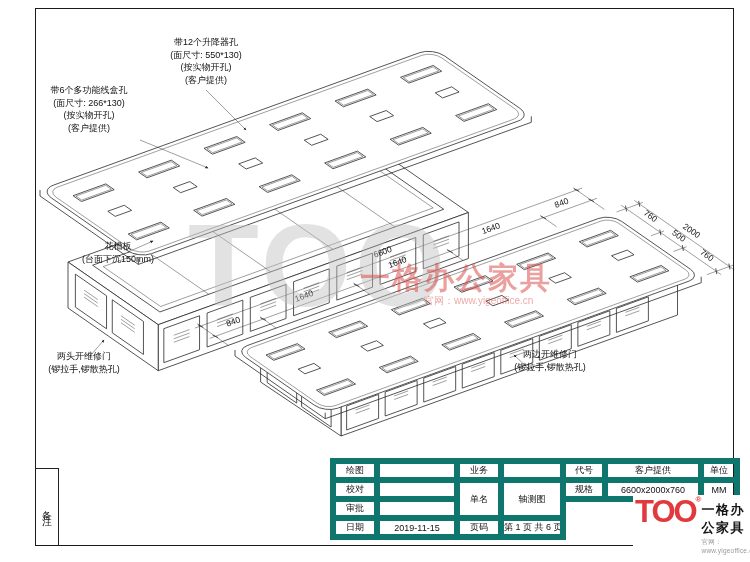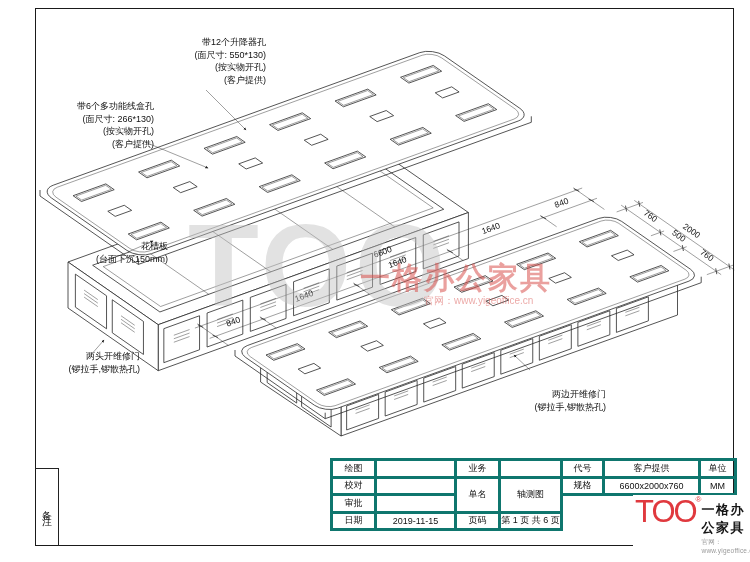--- a/index.html
+++ b/index.html
@@ -4,34 +4,34 @@
 <style>
   *{margin:0;padding:0;box-sizing:border-box}
   html,body{width:750px;height:562px;background:#fff;overflow:hidden;position:relative;
     font-family:"Liberation Sans","DejaVu Sans",sans-serif;color:#111}
   .frame{position:absolute;left:35px;top:8px;width:699px;height:538px;border:1.2px solid #1a1a1a;z-index:4;pointer-events:none}
   #cad{position:absolute;left:0;top:0;width:750px;height:562px;z-index:1}
   .ln{fill:none;stroke:#2a2a2a;stroke-width:.8}
   .face{fill:#ffffff;stroke:#2a2a2a;stroke-width:.8}
   .thin{stroke-width:.45}
   .dimtxt{font-size:8.5px;fill:#111;text-anchor:middle}
-  .ann{position:absolute;z-index:3;font-size:9px;line-height:1.4;text-align:right;color:#111;white-space:nowrap}
+  .ann{position:absolute;z-index:3;font-size:9px;line-height:1.4;text-align:center;color:#111;white-space:nowrap}
   
   .wm-too{position:absolute;left:188px;top:208px;z-index:2;font-size:116px;font-weight:800;letter-spacing:4px;line-height:1;color:#bfbfbf;opacity:.45;pointer-events:none}
   .wm-brand{position:absolute;left:360px;top:258px;z-index:2;font-size:30px;font-weight:700;color:#d9534f;opacity:.55;pointer-events:none;letter-spacing:2px}
   .wm-site{position:absolute;left:424px;top:294px;z-index:2;font-size:10px;color:#d9534f;opacity:.5;pointer-events:none}
   
   .tb{position:absolute;left:330px;top:458px;z-index:5;border-collapse:collapse;table-layout:fixed;width:404px}
-  .tb td{border:3px solid #0f766e;height:17.5px;font-size:9px;text-align:center;vertical-align:middle;padding:0;overflow:hidden;white-space:nowrap}
+  .tb td{border:6px solid #0f766e;height:17.5px;font-size:9px;text-align:center;vertical-align:middle;padding:0;overflow:hidden;white-space:nowrap}
   .tb td.open{border:none}
   .remarks{position:absolute;left:35px;top:468px;width:24px;height:78px;border-top:1px solid #222;border-right:1px solid #222;z-index:5;display:flex;align-items:center;justify-content:center;background:transparent}
   .remarks span{writing-mode:vertical-rl;letter-spacing:6px;font-size:10px}
   
   .logo{position:absolute;left:633px;top:495px;z-index:6;display:flex;align-items:flex-start;gap:2px;background:#fff;padding:1px 2px}
-  .logo-too{font-size:31px;line-height:1;font-weight:400;color:#e0393e;letter-spacing:-2px}
+  .logo-too{font-size:31px;line-height:1;font-weight:700;color:#e0393e;letter-spacing:-2px}
   .logo-reg{font-size:8px;color:#e0393e;vertical-align:top}
   .logo-col{display:flex;flex-direction:column;margin-top:5px}
   .logo-brand{font-size:13px;font-weight:800;color:#151515;letter-spacing:1.5px}
   .logo-site{font-size:6.5px;color:#999;margin-top:1px;letter-spacing:.2px}
 </style>
 </head>
 <body>
 
 <svg id="cad" viewBox="0 0 750 562">
   <defs>
@@ -260,35 +260,35 @@
 <div class="wm-too">TOO</div>
 <div class="wm-brand">一格办公家具</div>
 <div class="wm-site">官网：www.yigeoffice.cn</div>
 
 <div class="ann" style="left:146px;top:36px;width:120px">
   <div>带12个升降器孔</div>
   <div>(面尺寸: 550*130)</div>
   <div>(按实物开孔)</div>
   <div>(客户提供)</div>
 </div>
-<div class="ann" style="left:24px;top:100px;width:130px">
+<div class="ann" style="left:24px;top:84px;width:130px">
   <div>带6个多功能线盒孔</div>
   <div>(面尺寸: 266*130)</div>
   <div>(按实物开孔)</div>
   <div>(客户提供)</div>
 </div>
 <div class="ann" style="left:68px;top:240px;width:100px">
   <div>花槽板</div>
   <div>(台面下沉150mm)</div>
 </div>
 <div class="ann" style="left:28px;top:350px;width:112px">
   <div>两头开维修门</div>
   <div>(锣拉手,锣散热孔)</div>
 </div>
-<div class="ann" style="left:494px;top:388px;width:112px">
+<div class="ann" style="left:494px;top:348px;width:112px">
   <div>两边开维修门</div>
   <div>(锣拉手,锣散热孔)</div>
 </div>
 
 <div class="frame"></div>
 
 <div class="remarks">
   <span>备注</span>
 </div>
 

